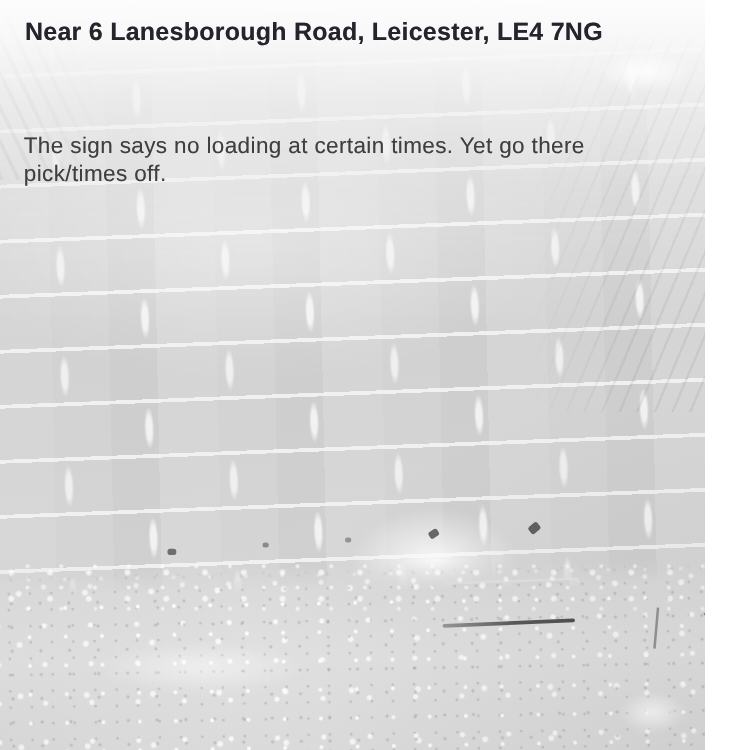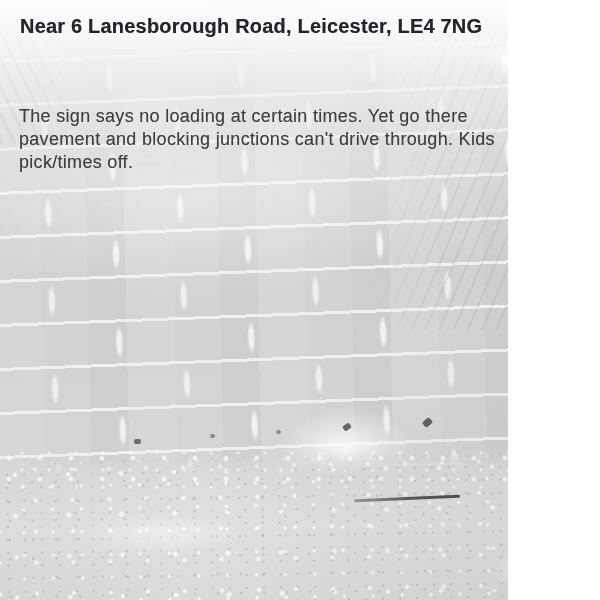--- a/index.html
+++ b/index.html
@@ -1,17 +1,17 @@
 <!DOCTYPE html>
 <html style="--title-text: #24242c; --body-text: #3f3f3f; --brick: #d5d5d5; --mortar: #f1f1f1; --gravel: #dedede; --crack-line: #565656;"><head>
 <meta charset="utf-8">
 <style>
   html, body { margin: 0; padding: 0; background: #ffffff; }
   #screen {
-    position: relative; width: 508px; height: 600px; overflow: hidden;
+    position: relative; width: 564px; height: 600px; overflow: hidden;
     font-family: "Liberation Sans", sans-serif; background: #d8d8d8;
   }
   .layer { position: absolute; }
 
   
   #brickwall {
     left: -40px; top: -40px; width: 700px; height: 580px;
     transform: rotate(-2.2deg);
     background:
       radial-gradient(ellipse 4px 17px at 24px 23px, rgba(244,244,244,.95) 55%, rgba(244,244,244,0) 100%) 0 0 / 132px 88px,
@@ -159,17 +159,16 @@
   <div class="layer" id="edge-line"></div>
 
   <div class="layer" id="veil"></div>
   <div class="layer blob" id="blob-top"></div>
   <div class="layer" id="vignette"></div>
 
   <h1 id="report-title">Near 6 Lanesborough Road, Leicester, LE4 7NG</h1>
 
   <div id="report-body">
     <div class="tline">The sign says no loading at certain times. Yet go there</div>
-    <div class="tline">pavement and blocking junctions can't drive through. Kids</div>
     <div class="tline">pick/times off.</div>
   </div>
 
 </div>
 
 </body></html>

